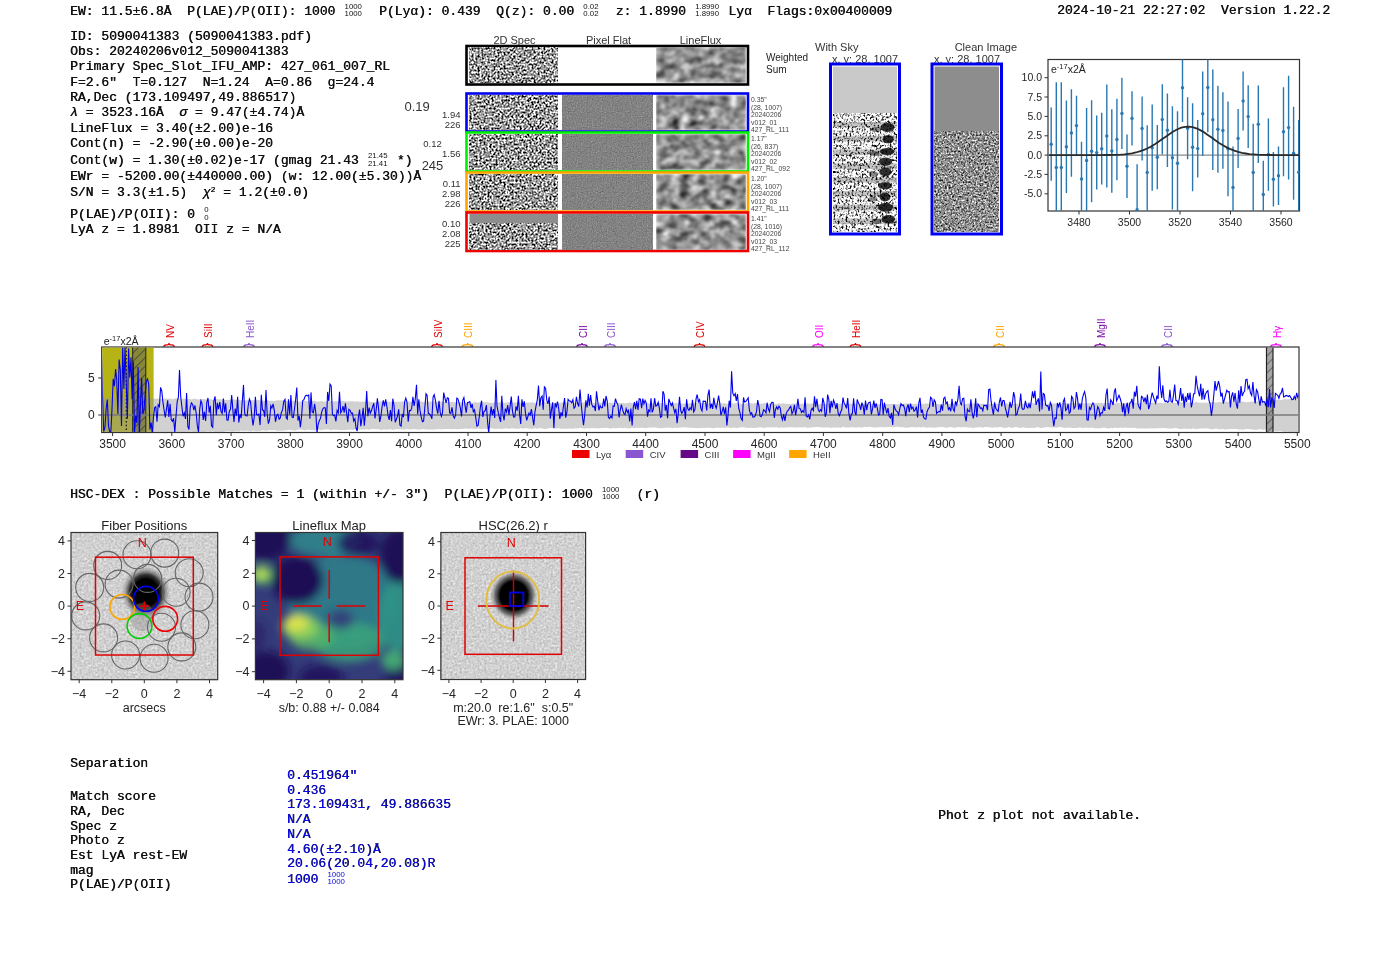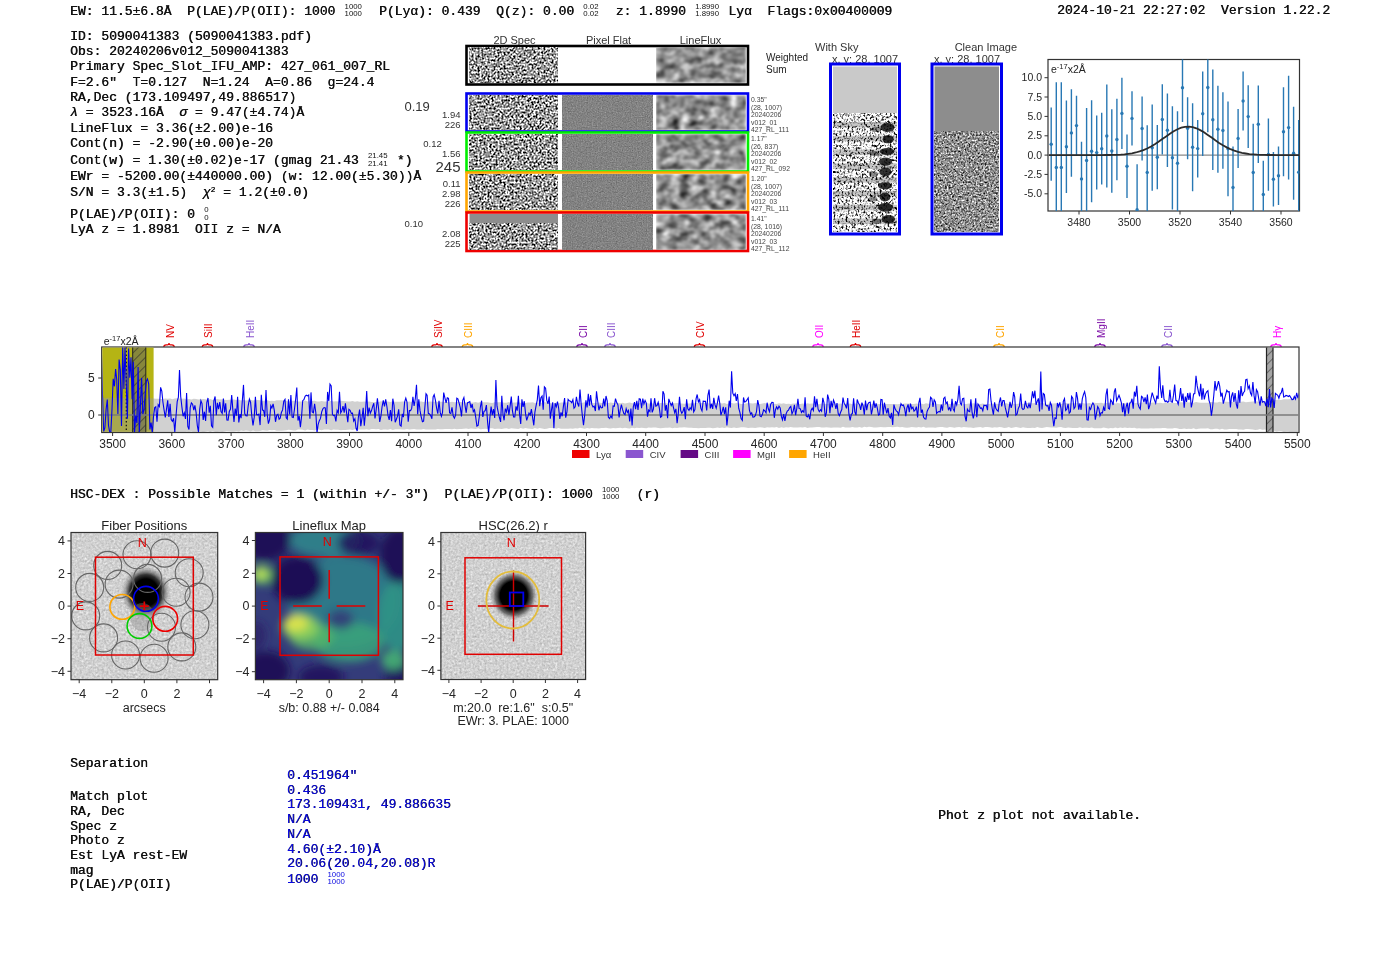--- a/index.html
+++ b/index.html
@@ -41,21 +41,21 @@
 </defs>
 </svg>
 <div class="m" style="left:70px;top:3px">EW: 11.5±6.8Å  P(LAE)/P(OII): 1000 <span style="display:inline-block;vertical-align:-1px;margin:0 1.5px;font-family:'Liberation Sans',sans-serif;font-size:7.8px;line-height:7.3999999999999995px;letter-spacing:0px;text-shadow:none">1000<br>1000</span>  P(Lyα): 0.439  Q(z): 0.00 <span style="display:inline-block;vertical-align:-1px;margin:0 1.5px;font-family:'Liberation Sans',sans-serif;font-size:7.8px;line-height:7.3999999999999995px;letter-spacing:0px;text-shadow:none">0.02<br>0.02</span>  z: 1.8990 <span style="display:inline-block;vertical-align:-1px;margin:0 1.5px;font-family:'Liberation Sans',sans-serif;font-size:7.8px;line-height:7.3999999999999995px;letter-spacing:0px;text-shadow:none">1.8990<br>1.8990</span> Lyα  Flags:0x00400009</div>
 <div class="m" style="left:1057px;top:3px">2024-10-21 22:27:02  Version 1.22.2</div>
 <div class="m" style="left:70px;top:28.5px">ID: 5090041383 (5090041383.pdf)</div>
 <div class="m" style="left:70px;top:43.7px">Obs: 20240206v012_5090041383</div>
 <div class="m" style="left:70px;top:59.2px">Primary Spec_Slot_IFU_AMP: 427_061_007_RL</div>
 <div class="m" style="left:70px;top:74.7px">F=2.6"  T=0.127  N=1.24  A=0.86  g=24.4</div>
 <div class="m" style="left:70px;top:89.9px">RA,Dec (173.109497,49.886517)</div>
 <div class="m" style="left:70px;top:105.2px"><i>λ</i> = 3523.16Å  <i>σ</i> = 9.47(±4.74)Å</div>
-<div class="m" style="left:70px;top:120.7px">LineFlux = 3.36(±2.00)e-16</div>
+<div class="m" style="left:70px;top:120.7px">LineFlux = 3.40(±2.00)e-16</div>
 <div class="m" style="left:70px;top:136.0px">Cont(n) = -2.90(±0.00)e-20</div>
 <div class="m" style="left:70px;top:152.1px">Cont(w) = 1.30(±0.02)e-17 (gmag 21.43 <span style="display:inline-block;vertical-align:-1px;margin:0 1.5px;font-family:'Liberation Sans',sans-serif;font-size:7.8px;line-height:7.3999999999999995px;letter-spacing:0px;text-shadow:none">21.45<br>21.41</span> *)</div>
 <div class="m" style="left:70px;top:169.1px">EWr = -5200.00(±440000.00) (w: 12.00(±5.30))Å</div>
 <div class="m" style="left:70px;top:185.2px">S/N = 3.3(±1.5)  <i>χ</i><span style="font-size:8px;vertical-align:4px">2</span> = 1.2(±0.0)</div>
 <div class="m" style="left:70px;top:206.2px">P(LAE)/P(OII): 0 <span style="display:inline-block;vertical-align:-1px;margin:0 1.5px;font-family:'Liberation Sans',sans-serif;font-size:7.8px;line-height:7.3999999999999995px;letter-spacing:0px;text-shadow:none">0<br>0</span></div>
 <div class="m" style="left:70px;top:222.3px">LyA z = 1.8981  OII z = N/A</div>
 <div class="s" style="left:454.5px;top:33.5px;width:120px;text-align:center;font-size:11px;color:#333">2D Spec</div>
 <div class="s" style="left:548.5px;top:33.5px;width:120px;text-align:center;font-size:11px;color:#333">Pixel Flat</div>
 <div class="s" style="left:640.5px;top:33.5px;width:120px;text-align:center;font-size:11px;color:#333">LineFlux</div>
 <svg class="abs" style="left:0;top:0" width="800" height="260">
@@ -78,25 +78,25 @@
     <rect x="469.5" y="214.0" width="88.5" height="35.5" fill="#8d8d8d"></rect>
     <rect x="469.5" y="223.0" width="88.5" height="26.5" filter="url(#nz2d)"></rect>
     <rect x="562.5" y="214.0" width="90.5" height="35.5" filter="url(#nzflat)"></rect>
     <rect x="656.0" y="214.0" width="90.0" height="35.5" filter="url(#nzsm)"></rect>
   </svg>
 <div class="s" style="left:404.5px;top:98.5px;width:56px;text-align:left;font-size:13px;color:#333">0.19</div>
 <div class="s" style="left:404.5px;top:108.8px;width:56px;text-align:right;font-size:9.5px;color:#333">1.94</div>
 <div class="s" style="left:404.5px;top:119.1px;width:56px;text-align:right;font-size:9.5px;color:#333">226</div>
 <div class="s" style="left:404.5px;top:137.5px;width:56px;text-align:center;font-size:9.5px;color:#333">0.12</div>
 <div class="s" style="left:404.5px;top:147.8px;width:56px;text-align:right;font-size:9.5px;color:#333">1.56</div>
-<div class="s" style="left:404.5px;top:158.1px;width:56px;text-align:right;font-size:15px;color:#333">245</div>
+<div class="s" style="left:404.5px;top:158.1px;width:56px;text-align:center;font-size:13px;color:#333">245</div>
 <div class="s" style="left:404.5px;top:177.5px;width:56px;text-align:right;font-size:9.5px;color:#333">0.11</div>
 <div class="s" style="left:404.5px;top:187.8px;width:56px;text-align:right;font-size:9.5px;color:#333">2.98</div>
 <div class="s" style="left:404.5px;top:198.1px;width:56px;text-align:right;font-size:9.5px;color:#333">226</div>
-<div class="s" style="left:404.5px;top:217.5px;width:56px;text-align:left;font-size:9.5px;color:#333">0.10</div>
+<div class="s" style="left:404.5px;top:217.5px;width:56px;text-align:right;font-size:9.5px;color:#333">0.10</div>
 <div class="s" style="left:404.5px;top:227.8px;width:56px;text-align:right;font-size:9.5px;color:#333">2.08</div>
 <div class="s" style="left:404.5px;top:238.1px;width:56px;text-align:right;font-size:9.5px;color:#333">225</div>
 <div class="s" style="left:751px;top:96.0px;font-size:6.8px;color:#444">0.35"</div>
 <div class="s" style="left:751px;top:103.5px;font-size:6.8px;color:#444">(28, 1007)</div>
 <div class="s" style="left:751px;top:111.0px;font-size:6.8px;color:#444">20240206</div>
 <div class="s" style="left:751px;top:118.5px;font-size:6.8px;color:#444">v012_01</div>
 <div class="s" style="left:751px;top:126.0px;font-size:6.8px;color:#444">427_RL_111</div>
 <div class="s" style="left:751px;top:135.0px;font-size:6.8px;color:#444">1.17"</div>
 <div class="s" style="left:751px;top:142.5px;font-size:6.8px;color:#444">(26, 837)</div>
 <div class="s" style="left:751px;top:150.0px;font-size:6.8px;color:#444">20240206</div>
@@ -559,21 +559,21 @@
     <line x1="577.6" y1="174.5" x2="577.6" y2="178.0" stroke="#333" stroke-width="1"></line>
     <text x="577.6" y="192.5" font-family="Liberation Sans,sans-serif" font-size="12.5" fill="#262626" text-anchor="middle">4</text>
     <line x1="437.4" y1="36.7" x2="440.9" y2="36.7" stroke="#333" stroke-width="1"></line>
     <text x="434.9" y="41.0" font-family="Liberation Sans,sans-serif" font-size="12.5" fill="#262626" text-anchor="end">4</text>
     <text x="144.3" y="207.4" font-family="Liberation Sans,sans-serif" font-size="12.5" fill="#222" text-anchor="middle">arcsecs</text>
     <text x="329.2" y="207.4" font-family="Liberation Sans,sans-serif" font-size="12.5" fill="#222" text-anchor="middle">s/b: 0.88 +/- 0.084</text>
     <text x="513.2" y="206.6" font-family="Liberation Sans,sans-serif" font-size="12.5" fill="#222" text-anchor="middle">m:20.0&nbsp; re:1.6"&nbsp; s:0.5"</text>
     <text x="513.2" y="220.1" font-family="Liberation Sans,sans-serif" font-size="12.5" fill="#222" text-anchor="middle">EWr: 3. PLAE: 1000</text>
   </svg>
 <div class="m" style="left:70px;top:756px">Separation</div>
-<div class="m" style="left:70px;top:789.2px">Match plot</div>
+<div class="m" style="left:70px;top:789.2px">Match score</div>
 <div class="m" style="left:70px;top:803.9px">RA, Dec</div>
 <div class="m" style="left:70px;top:818.6px">Spec z</div>
 <div class="m" style="left:70px;top:833.3px">Photo z</div>
 <div class="m" style="left:70px;top:848.0px">Est LyA rest-EW</div>
 <div class="m" style="left:70px;top:862.7px">mag</div>
 <div class="m" style="left:70px;top:877.4px">P(LAE)/P(OII)</div>
 <div class="m" style="left:287px;top:768.0px;color:#0908e0">0.451964"</div>
 <div class="m" style="left:287px;top:782.7px;color:#0908e0">0.436</div>
 <div class="m" style="left:287px;top:797.4px;color:#0908e0">173.109431, 49.886635</div>
 <div class="m" style="left:287px;top:812.1px;color:#0908e0">N/A</div>

